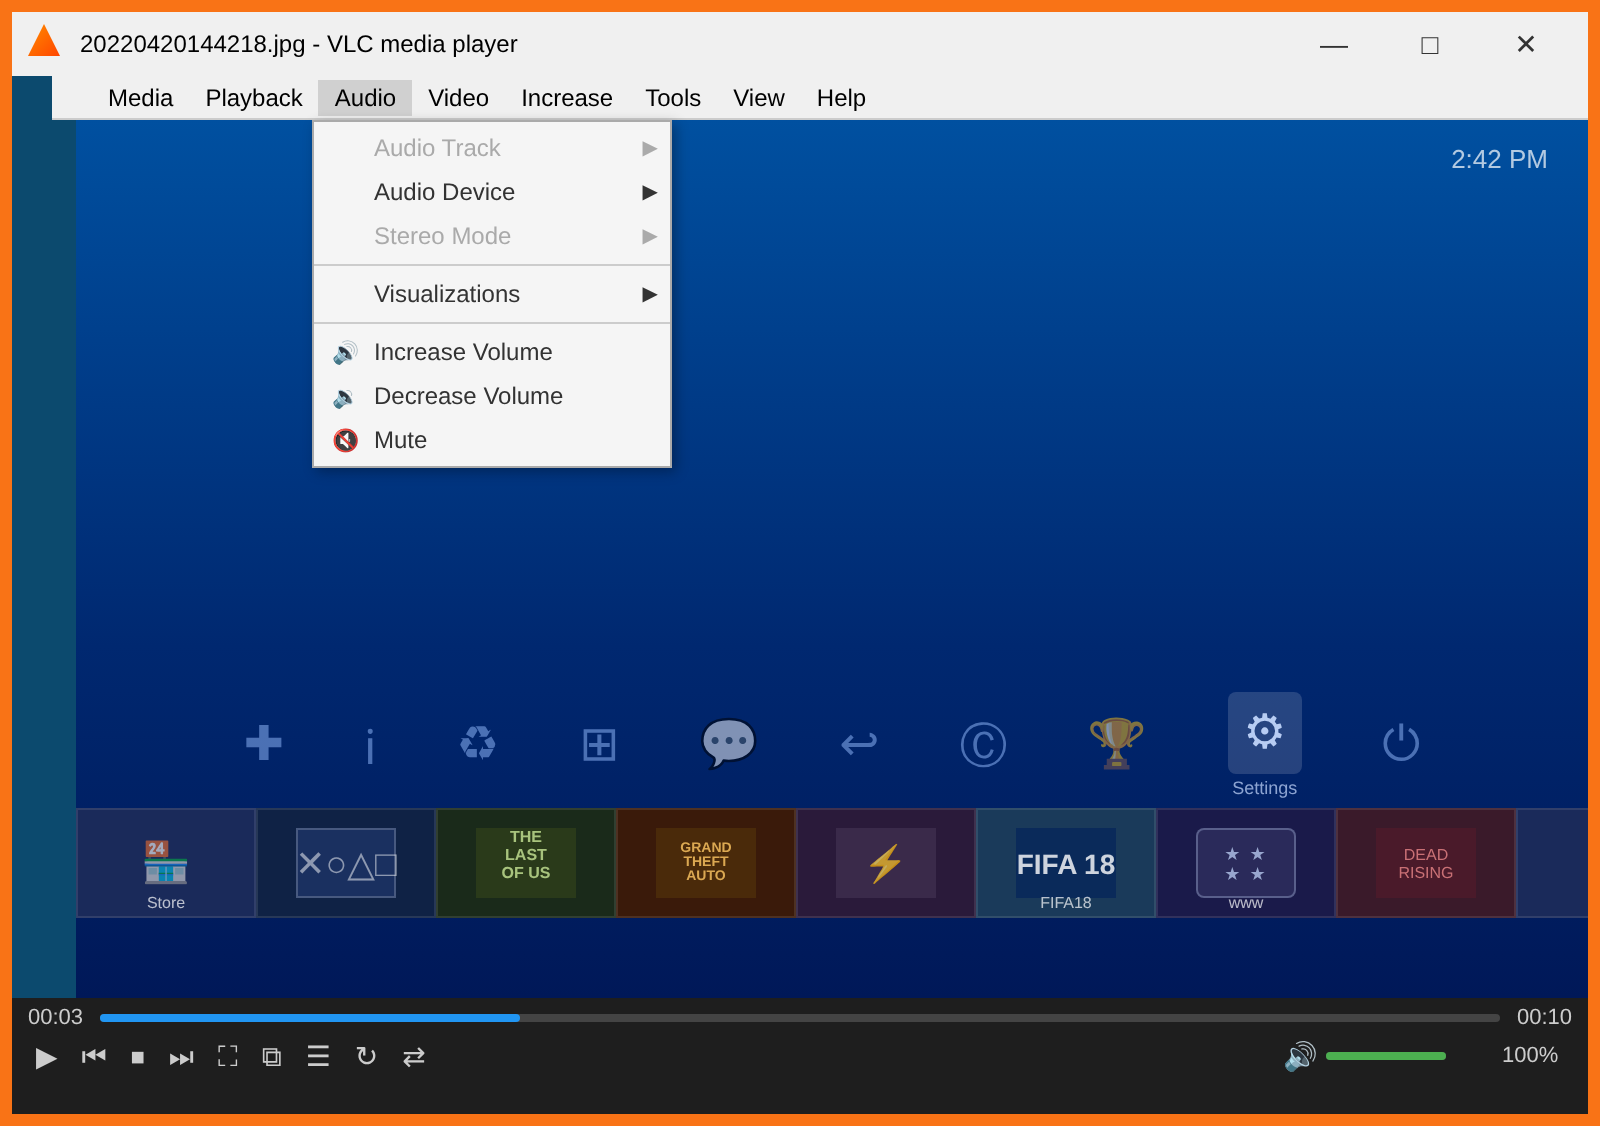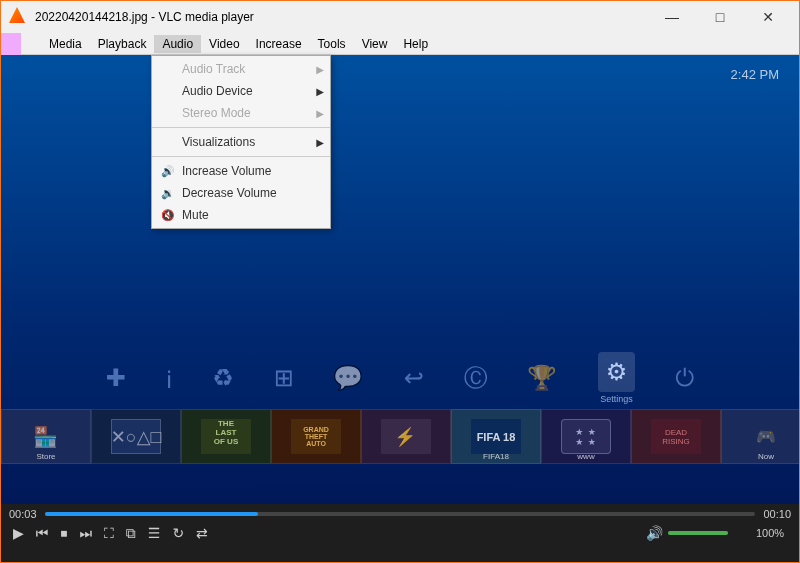--- a/index.html
+++ b/index.html
@@ -1,19 +1,19 @@
 <!DOCTYPE html>
 <html><head>
   <meta charset="utf-8">
   <style>
     * { margin: 0; padding: 0; box-sizing: border-box; }
     body { width: 800px; height: 563px; overflow: hidden; font-family: 'Segoe UI', sans-serif; font-size: 12px; background: #1a1a2e; }
 
     
-    .window { width: 800px; height: 563px; background: #f0abfc; display: flex; flex-direction: column; border: 1px solid #f97316; }
+    .window { width: 800px; height: 563px; background: #0c4a6e; display: flex; flex-direction: column; border: 6px solid #f97316; }
 
     .title-bar {
       background: #f0f0f0;
       height: 32px;
       display: flex;
       align-items: center;
       padding: 0 8px;
       user-select: none;
     }
     .title-bar-icon { width: 20px; height: 20px; margin-right: 6px; }
@@ -82,20 +82,21 @@
       text-align: center;
       font-size: 11px;
     }
 
     
     .content {
       flex: 1;
       background: linear-gradient(180deg, #0050a0 0%, #003580 40%, #002870 60%, #001858 100%);
       position: relative;
       overflow: hidden;
+      margin-left: 32px;
     }
 
     
     .ps-icons-row {
       position: absolute;
       bottom: 100px;
       left: 0; right: 0;
       display: flex;
       justify-content: center;
       gap: 40px;
@@ -347,21 +348,21 @@
           <span style="color:rgba(255,200,100,0.8);font-size:7px;text-align:center;font-weight:bold;">GRAND<br>THEFT<br>AUTO</span>
         </div>
       </div>
       <div class="thumb" style="background:#2a1a3a;">
         <div style="width:50px;height:35px;background:#3a2a4a;display:flex;align-items:center;justify-content:center;">
           <span style="color:rgba(200,150,255,0.7);font-size:18px;">⚡</span>
         </div>
       </div>
       <div class="thumb" style="background:#1a3a5a;">
         <div style="width:50px;height:35px;background:#0a2a5a;display:flex;align-items:center;justify-content:center;">
-          <span style="color:rgba(255,255,255,0.8);font-size:11px;font-weight:bold;">FIFA 18</span>
+          <span style="color:rgba(255,255,255,0.8);font-size:14px;font-weight:bold;">FIFA 18</span>
         </div>
         <div class="thumb-label">FIFA18</div>
       </div>
       <div class="thumb" style="background:#1a1a4a;">
         <div style="width:50px;height:35px;background:#2a2a5a;display:flex;align-items:center;justify-content:center;border-radius:4px;border:1px solid rgba(200,220,255,0.3)">
           <span style="color:rgba(200,220,255,0.7);font-size:9px;letter-spacing:1px;">★ ★<br>★ ★</span>
         </div>
         <div class="thumb-label">www</div>
       </div>
       <div class="thumb" style="background:#3a1a2a;">

